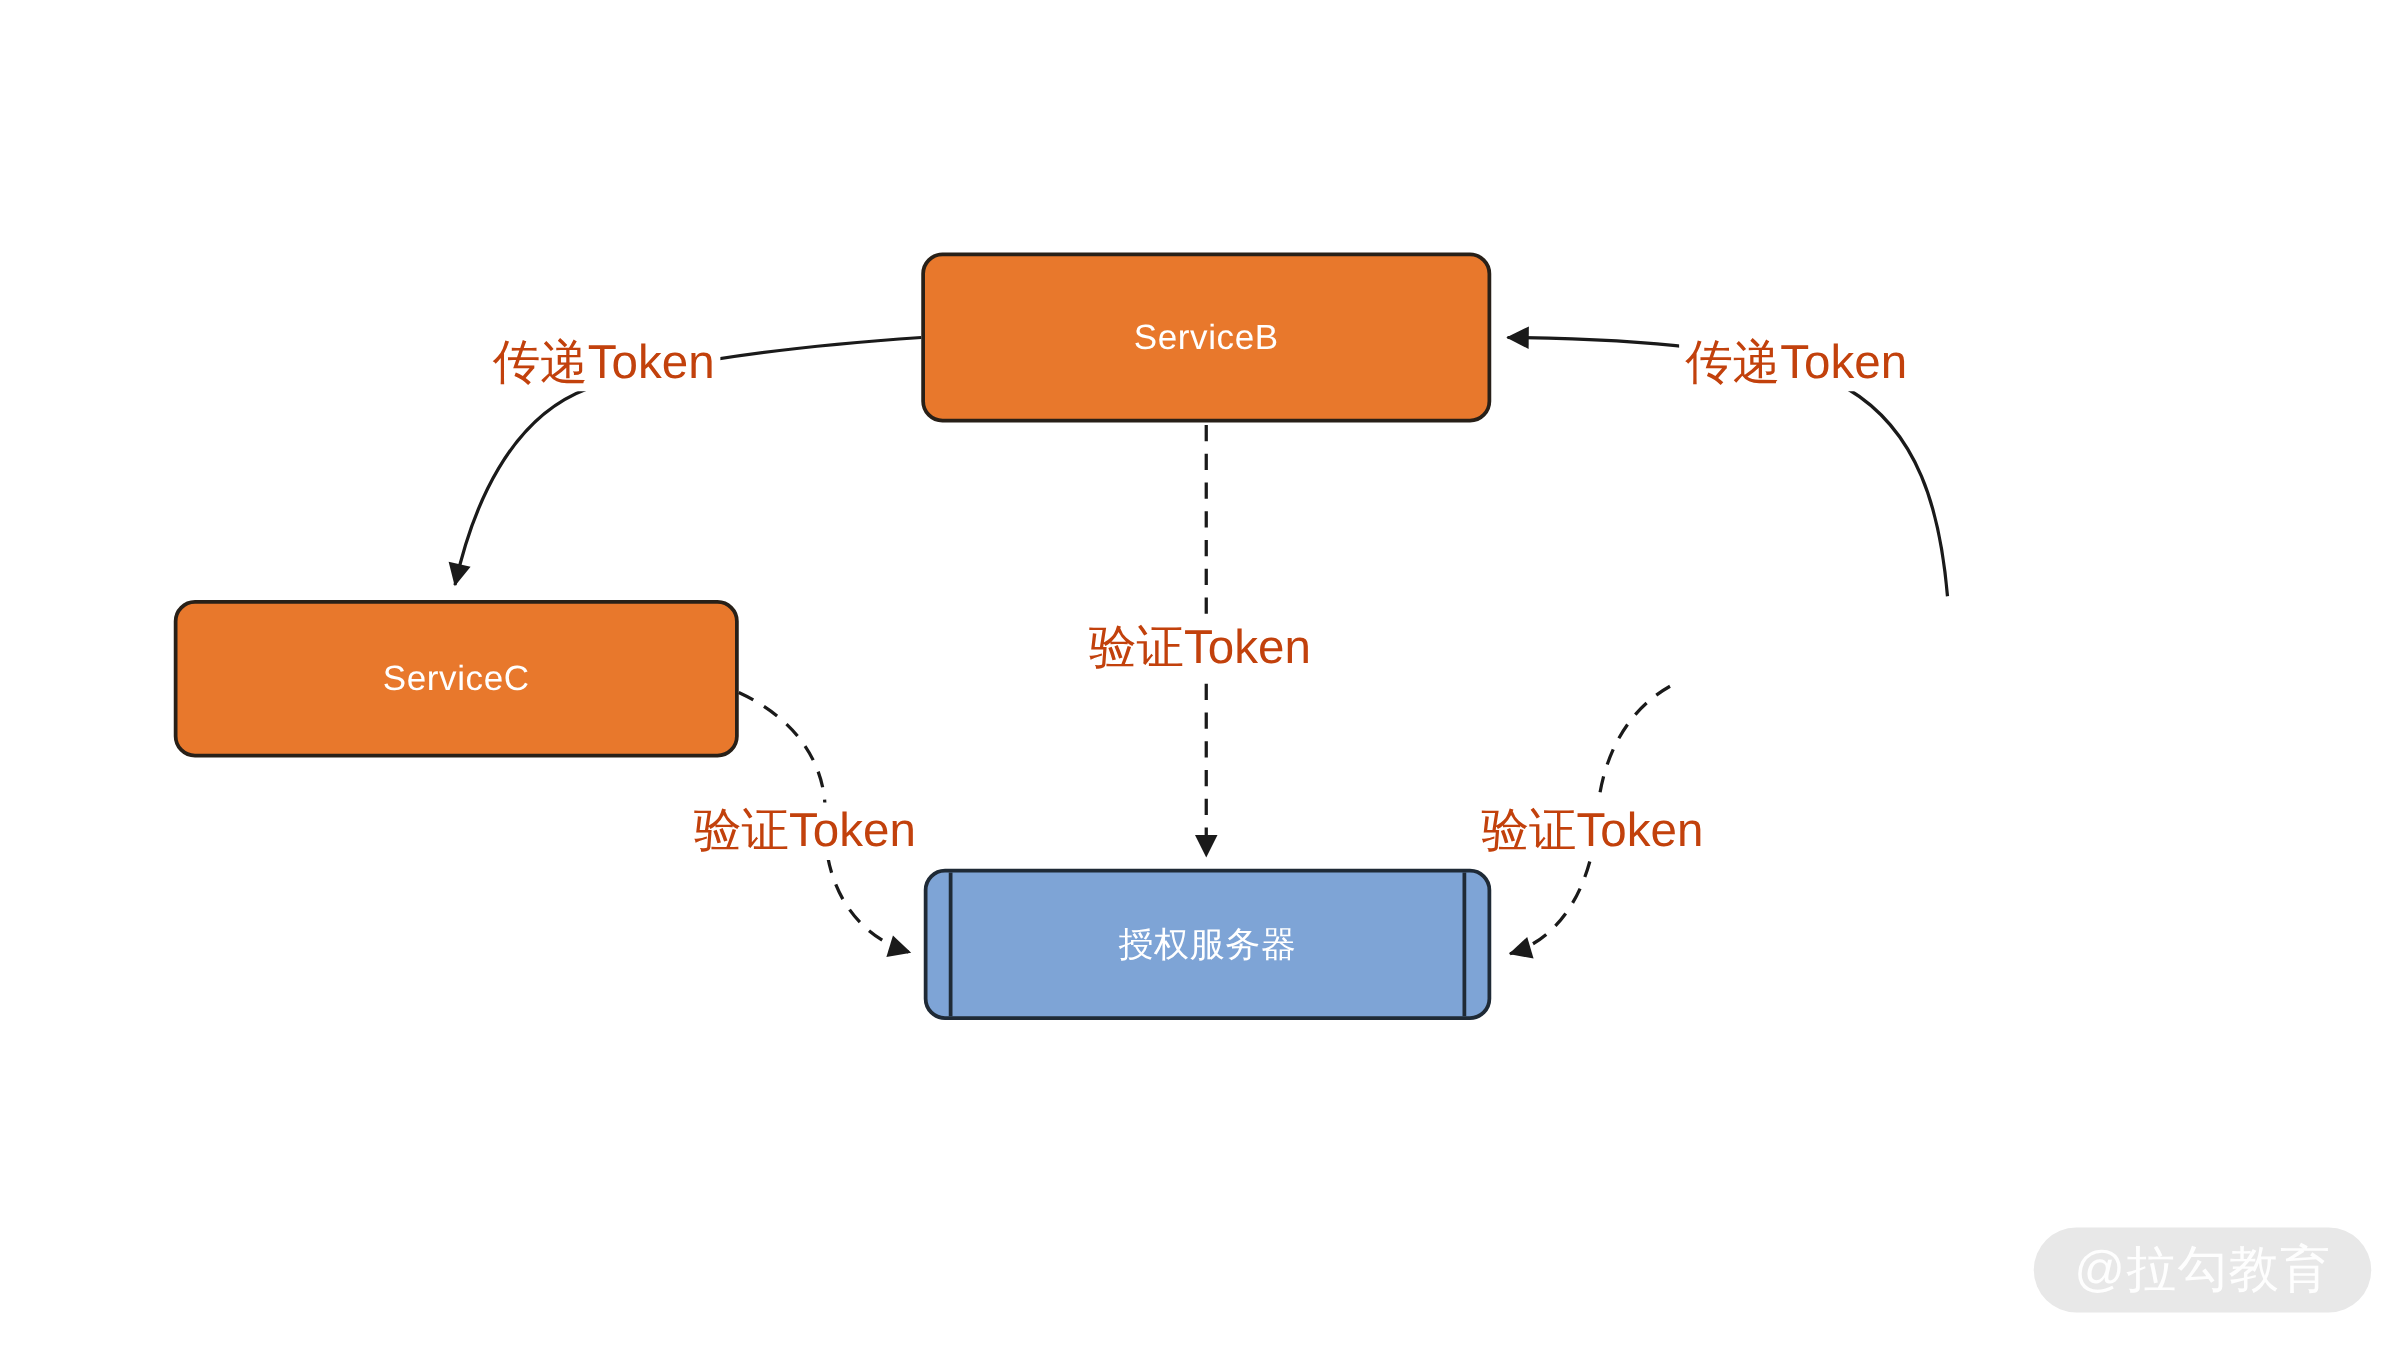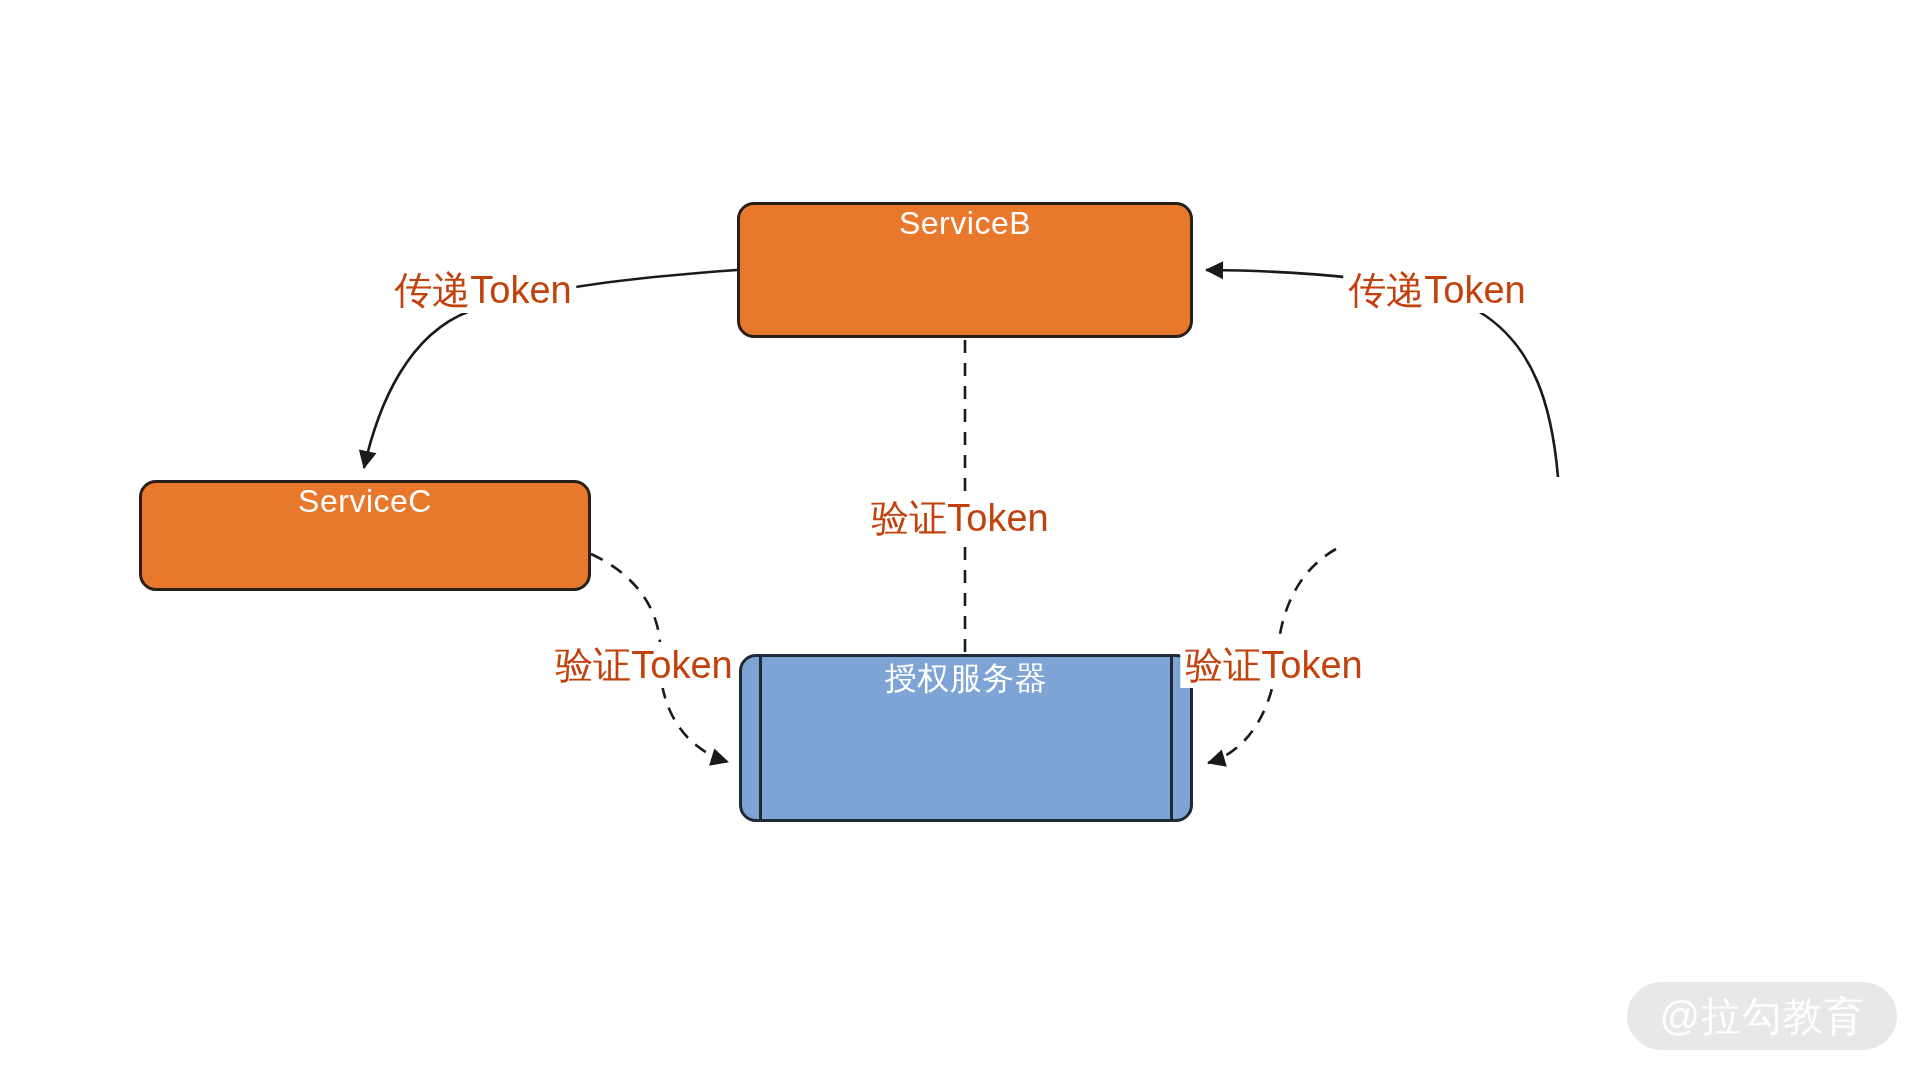--- a/index.html
+++ b/index.html
@@ -21,24 +21,24 @@
     stroke: #1a1a1a;
     stroke-width: 2.6;
   }
   .edges-layer path.dashed {
     stroke-dasharray: 13 10;
   }
   .node {
     position: absolute;
     box-sizing: border-box;
     display: flex;
-    align-items: flex-start;
+    align-items: center;
     justify-content: center;
     border-radius: 17px;
-    font-size: 32px;
+    font-size: 28px;
     letter-spacing: 0.5px;
     color: #ffffff;
     text-align: center;
   }
   .node.service {
     background: #e8782c;
     border: 3px solid #282018;
   }
   .node.auth {
     background: #7ea4d6;
@@ -100,26 +100,26 @@
 
     <path class="edge dashed" d="M591,554 C643,578 662,618 660,654 C658,706 682,748 728,762" marker-end="url(#arrowhead)"></path>
 
     <path class="edge dashed" d="M1336,549 C1297,571 1281,612 1278,650 C1275,704 1252,750 1208,763" marker-end="url(#arrowhead)"></path>
   </svg>
 
   <div class="node service" style="left:737px; top:202px; width:456px; height:136px;">
     <span>ServiceB</span>
   </div>
 
-  <div class="node service" style="left:139px; top:480px; width:452px; height:111px;">
+  <div class="node service" style="left:139px; top:480px; width:452px; height:126px;">
     <span>ServiceC</span>
   </div>
 
 
-  <div class="node auth" style="left:739px; top:654px; width:454px; height:168px;">
+  <div class="node auth" style="left:739px; top:695px; width:454px; height:121px;">
     <span class="auth-inner-line left"></span>
     <span class="auth-inner-line right"></span>
     <span class="auth-label">授权服务器</span>
   </div>
 
   <div class="edge-label" style="left:483px; top:290px;">传递Token</div>
 
   <div class="edge-label" style="left:1437px; top:290px;">传递Token</div>
 
   <div class="edge-label" style="left:960px; top:518px;">验证Token</div>

